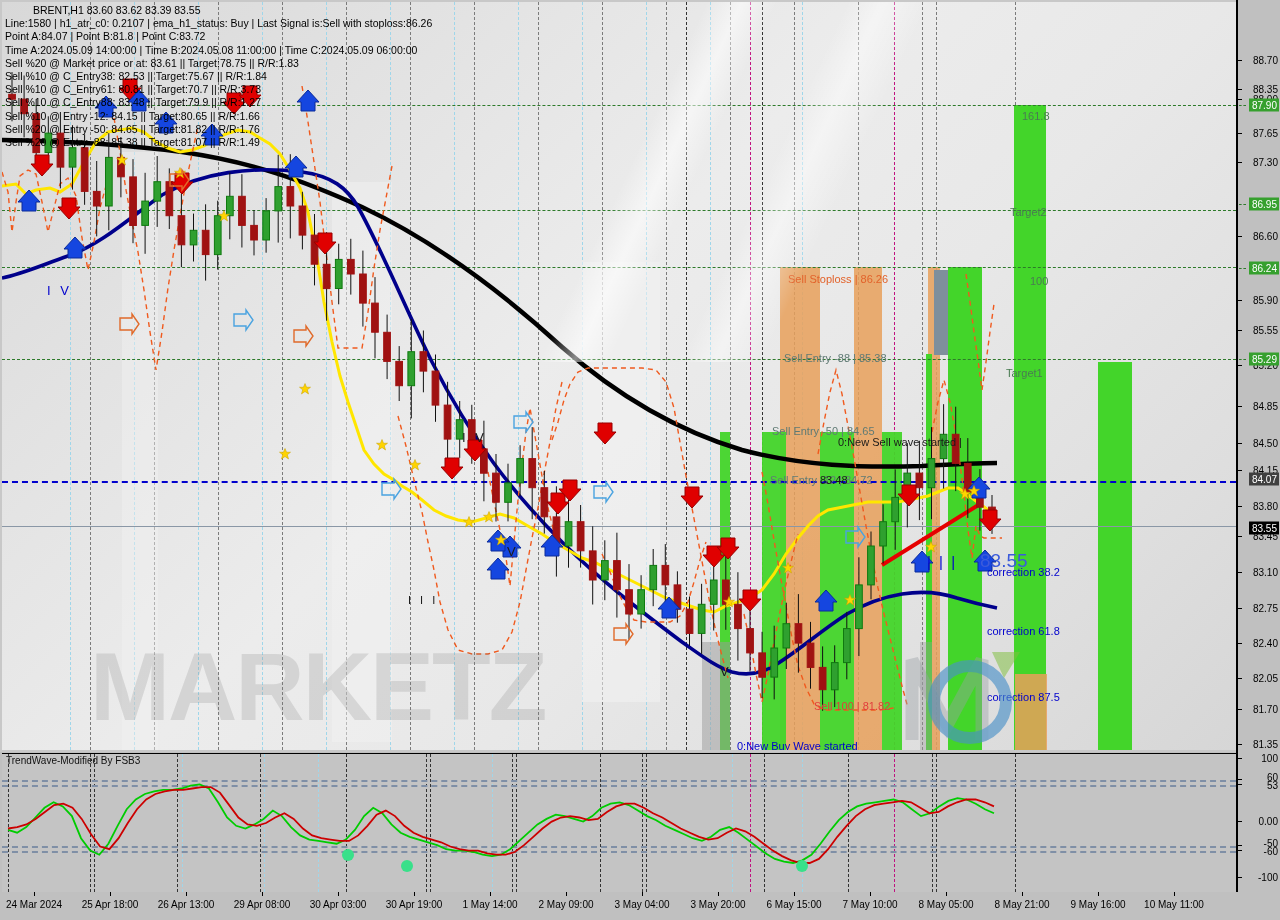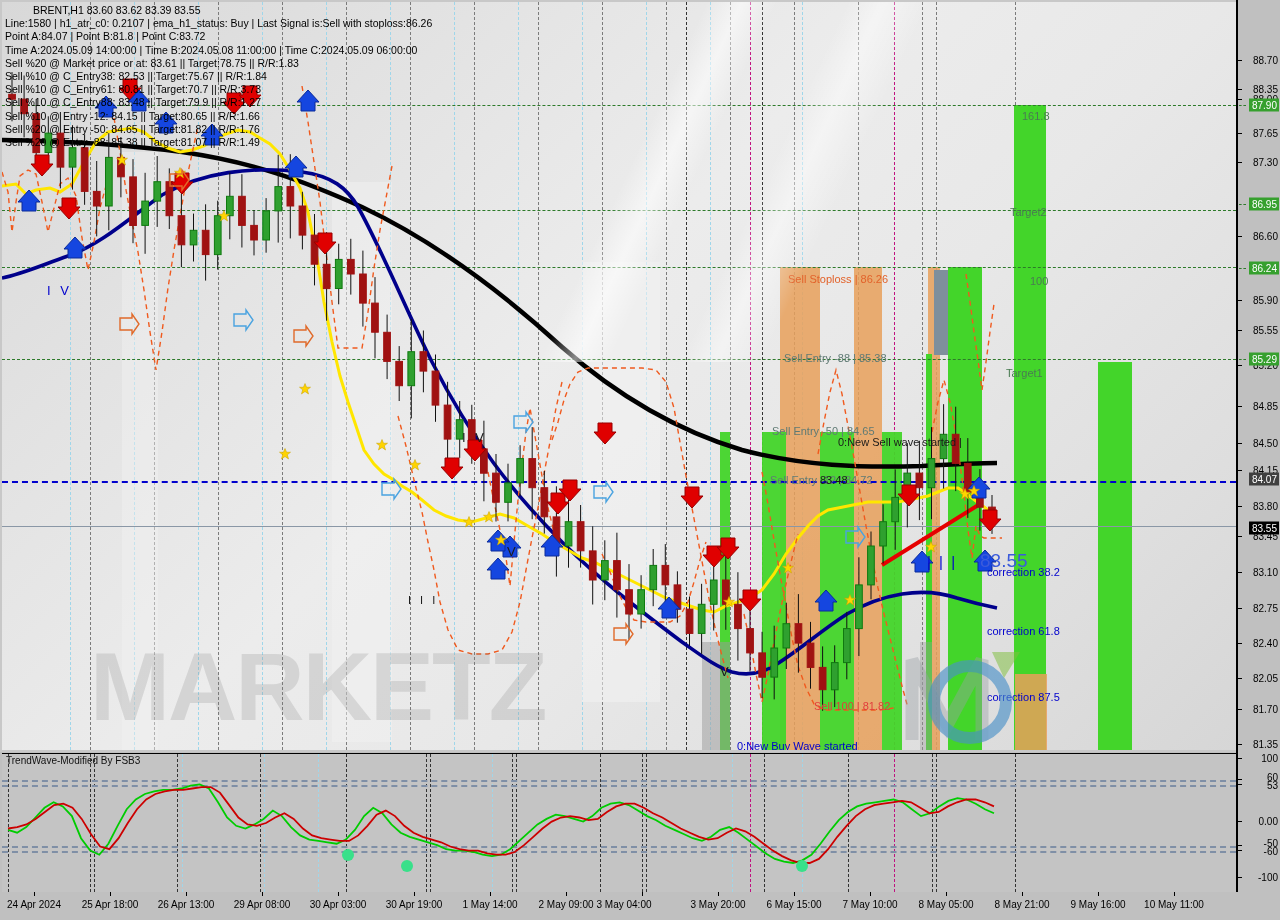--- a/index.html
+++ b/index.html
@@ -697,37 +697,37 @@
       <div class="itick" style="top:93px"></div> 
         <div class="il" style="top:91px">-50</div>
       <div class="itick" style="top:98px"></div> 
         <div class="il" style="top:99px">-60</div>
       <div class="itick" style="top:125px"></div>
         <div class="il" style="top:125px">-100</div>
     </div>
   </div>
 
   <div id="time-axis">
-      <div class="tlabel" style="left: 34px;">24 Apr 2024</div>
+      <div class="tlabel" style="left: 34px;">24 Mar 2024</div>
       <div class="ttick" style="left: 34px;"></div>
       <div class="tlabel" style="left: 110px;">25 Apr 18:00</div>
       <div class="ttick" style="left: 110px;"></div>
       <div class="tlabel" style="left: 186px;">26 Apr 13:00</div>
       <div class="ttick" style="left: 186px;"></div>
       <div class="tlabel" style="left: 262px;">29 Apr 08:00</div>
       <div class="ttick" style="left: 262px;"></div>
       <div class="tlabel" style="left: 338px;">30 Apr 03:00</div>
       <div class="ttick" style="left: 338px;"></div>
       <div class="tlabel" style="left: 414px;">30 Apr 19:00</div>
       <div class="ttick" style="left: 414px;"></div>
       <div class="tlabel" style="left: 490px;">1 May 14:00</div>
       <div class="ttick" style="left: 490px;"></div>
       <div class="tlabel" style="left: 566px;">2 May 09:00</div>
       <div class="ttick" style="left: 566px;"></div>
-      <div class="tlabel" style="left: 624px;">3 May 04:00</div>
+      <div class="tlabel" style="left: 642px;">3 May 04:00</div>
       <div class="ttick" style="left: 642px;"></div>
       <div class="tlabel" style="left: 718px;">3 May 20:00</div>
       <div class="ttick" style="left: 718px;"></div>
       <div class="tlabel" style="left: 794px;">6 May 15:00</div>
       <div class="ttick" style="left: 794px;"></div>
       <div class="tlabel" style="left: 870px;">7 May 10:00</div>
       <div class="ttick" style="left: 870px;"></div>
       <div class="tlabel" style="left: 946px;">8 May 05:00</div>
       <div class="ttick" style="left: 946px;"></div>
       <div class="tlabel" style="left: 1022px;">8 May 21:00</div>

